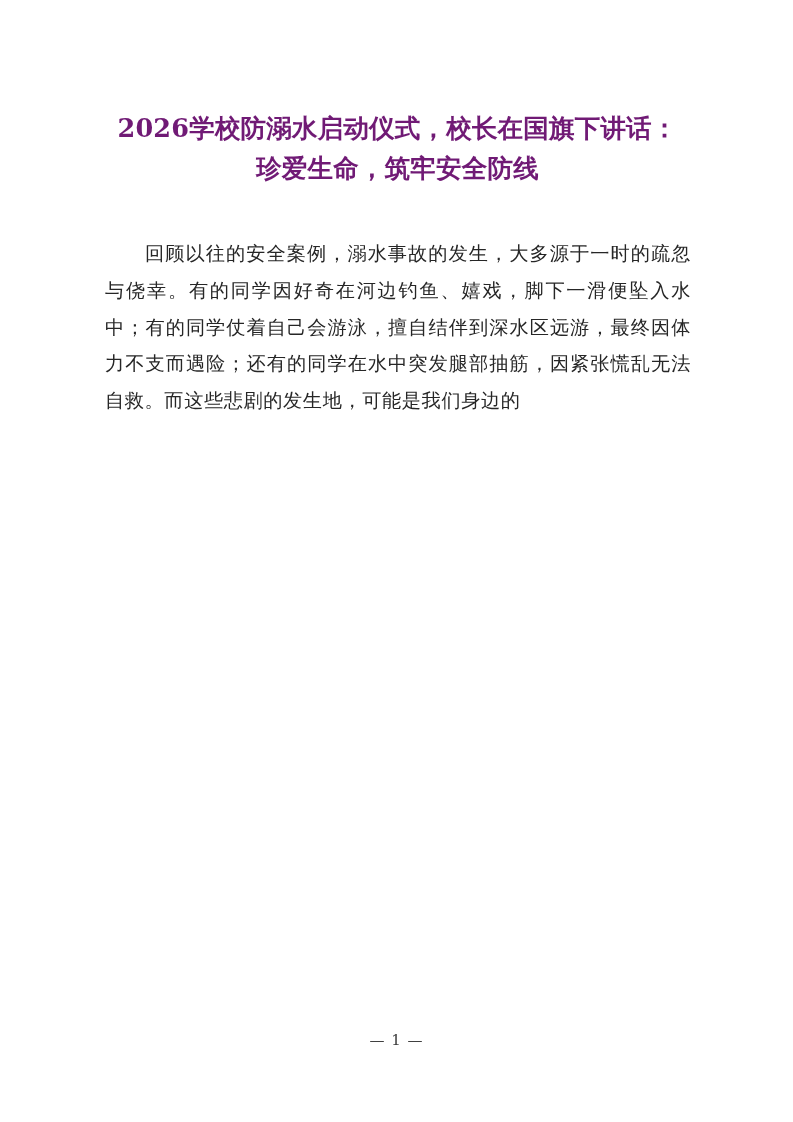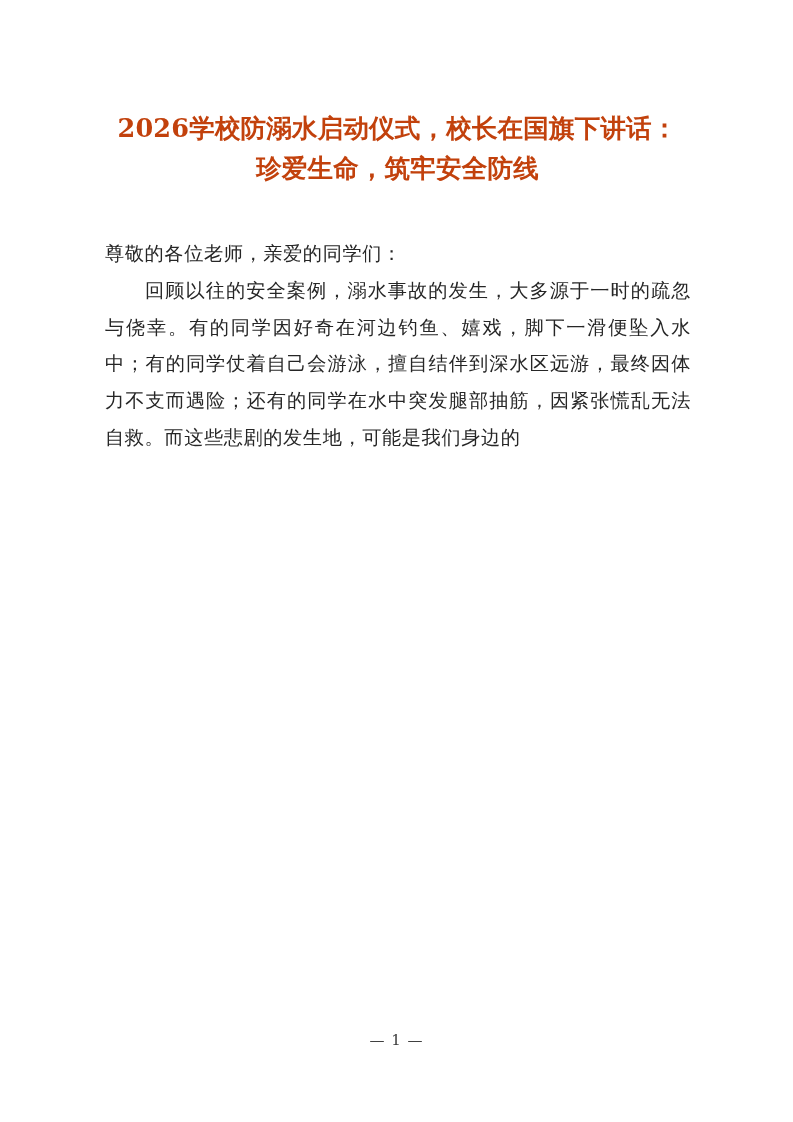--- a/index.html
+++ b/index.html
@@ -21,21 +21,21 @@
     position: absolute;
     left: 105px;
     top: 108px;
     width: 585px;
     text-align: center;
     font-family: "DejaVu Serif", "Liberation Serif", serif;
     font-weight: bold;
     font-size: 25.5px;
     line-height: 40px;
     letter-spacing: 0.2px;
-    color: #c2410c;
+    color: #701a75;
   }
 
   .body-block {
     position: absolute;
     left: 105px;
     top: 236px;
     width: 586px;
   }
 
   .para {
@@ -67,19 +67,18 @@
   }
 </style>
 </head>
 <body>
 
 <div class="page">
 
   <div class="doc-title">2026学校防溺水启动仪式，校长在国旗下讲话：珍爱生命，筑牢安全防线</div>
 
   <div class="body-block">
-    <p class="para">尊敬的各位老师，亲爱的同学们：</p>
     <p class="para indent">回顾以往的安全案例，溺水事故的发生，大多源于一时的疏忽与侥幸。有的同学因好奇在河边钓鱼、嬉戏，脚下一滑便坠入水中；有的同学仗着自己会游泳，擅自结伴到深水区远游，最终因体力不支而遇险；还有的同学在水中突发腿部抽筋，因紧张慌乱无法自救。而这些悲剧的发生地，可能是我们身边的</p>
   </div>
 
   <div class="page-number">— 1 —</div>
 
 </div>
 
 </body></html>

